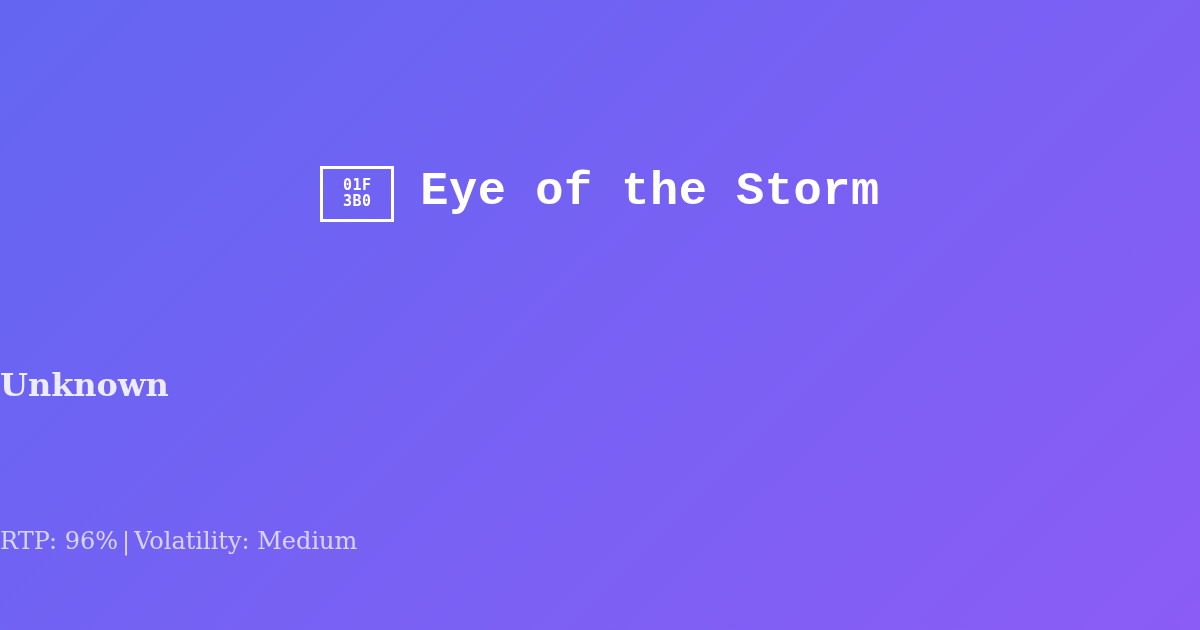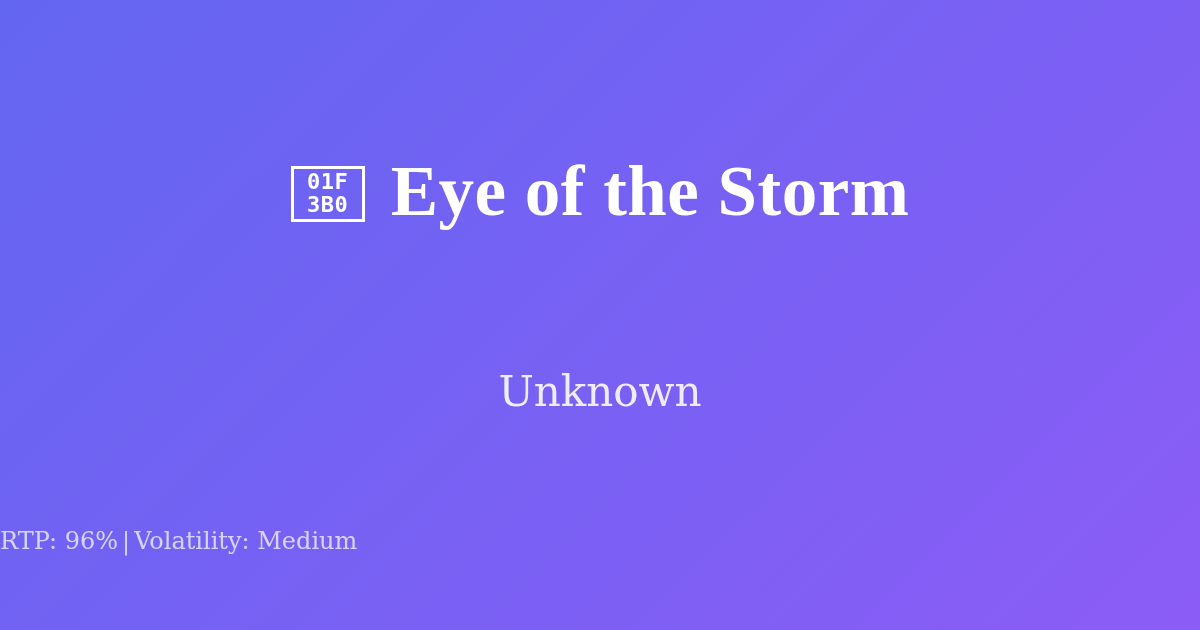--- a/index.html
+++ b/index.html
@@ -56,52 +56,51 @@
     display: inline-flex;
     flex-direction: column;
     align-items: center;
     justify-content: center;
     box-sizing: border-box;
     width: 74px;
     height: 56px;
     border: 3px solid #ffffff;
     font-family: "DejaVu Sans Mono", "Liberation Mono", monospace;
     font-weight: 700;
-    font-size: 22px;
+    font-size: 15px;
     line-height: 1.02;
     letter-spacing: 0.5px;
     color: #ffffff;
     position: relative;
     top: 2px;
   }
 
   .glyph-tofu .hexrow {
     display: block;
     text-align: center;
   }
 
   .title-text {
-    font-family: Liberation Serif, serif;
+    font-family: Liberation Mono, monospace;
     font-weight: 700;
-    font-size: 71px;
+    font-size: 47px;
     line-height: 1;
     color: #ffffff;
     letter-spacing: 0.5px;
   }
 
   
   .subtitle {
     position: absolute;
     top: 364px;
     left: 0;
     right: 0;
-    text-align: center;
     font-family: "DejaVu Serif", "Liberation Serif", serif;
-    font-weight: 400;
-    font-size: 42px;
+    font-weight: 700;
+    font-size: 32px;
     line-height: 1.35;
     color: rgba(255, 255, 255, 0.88);
   }
 
   
   .footer-meta {
     position: absolute;
     left: 0;
     right: 0;
     top: 525px;

